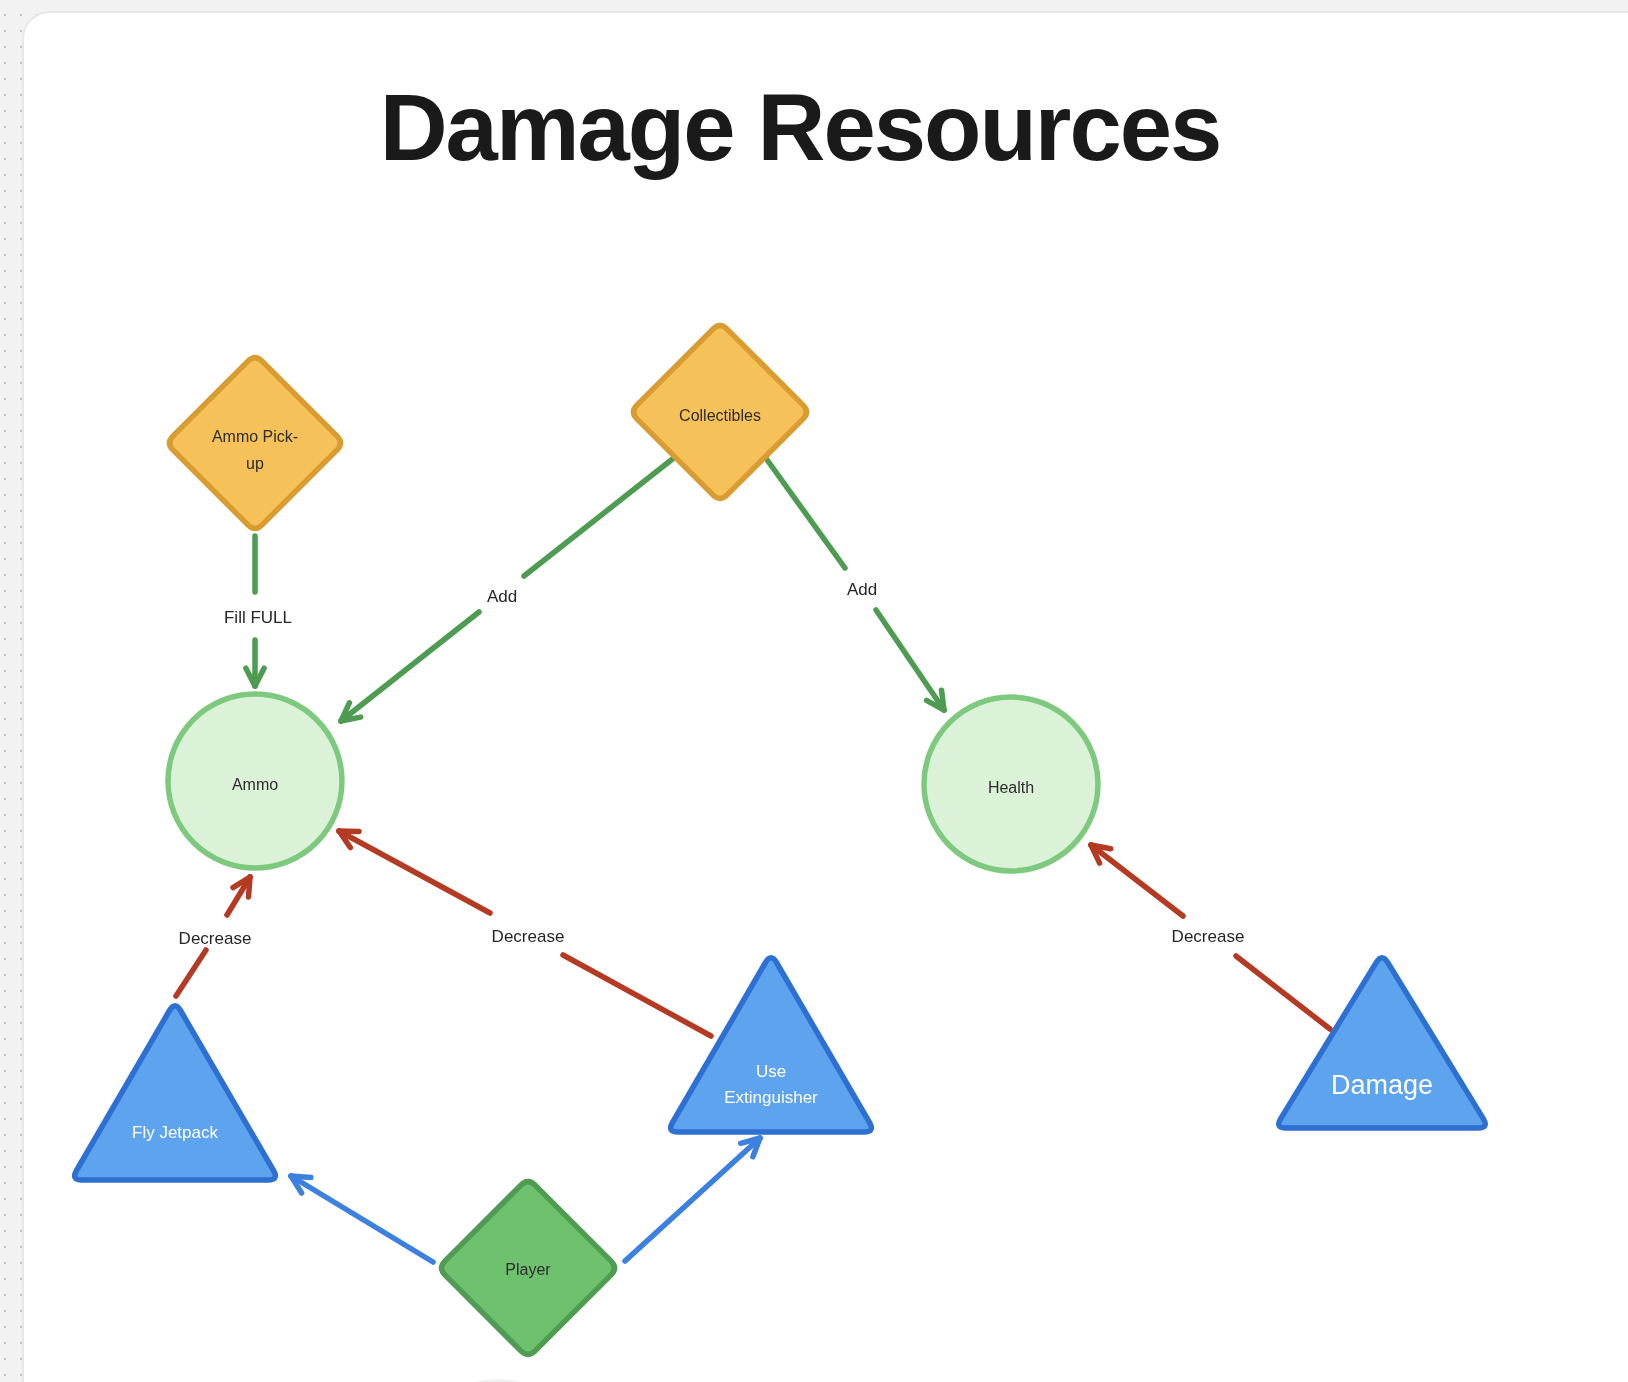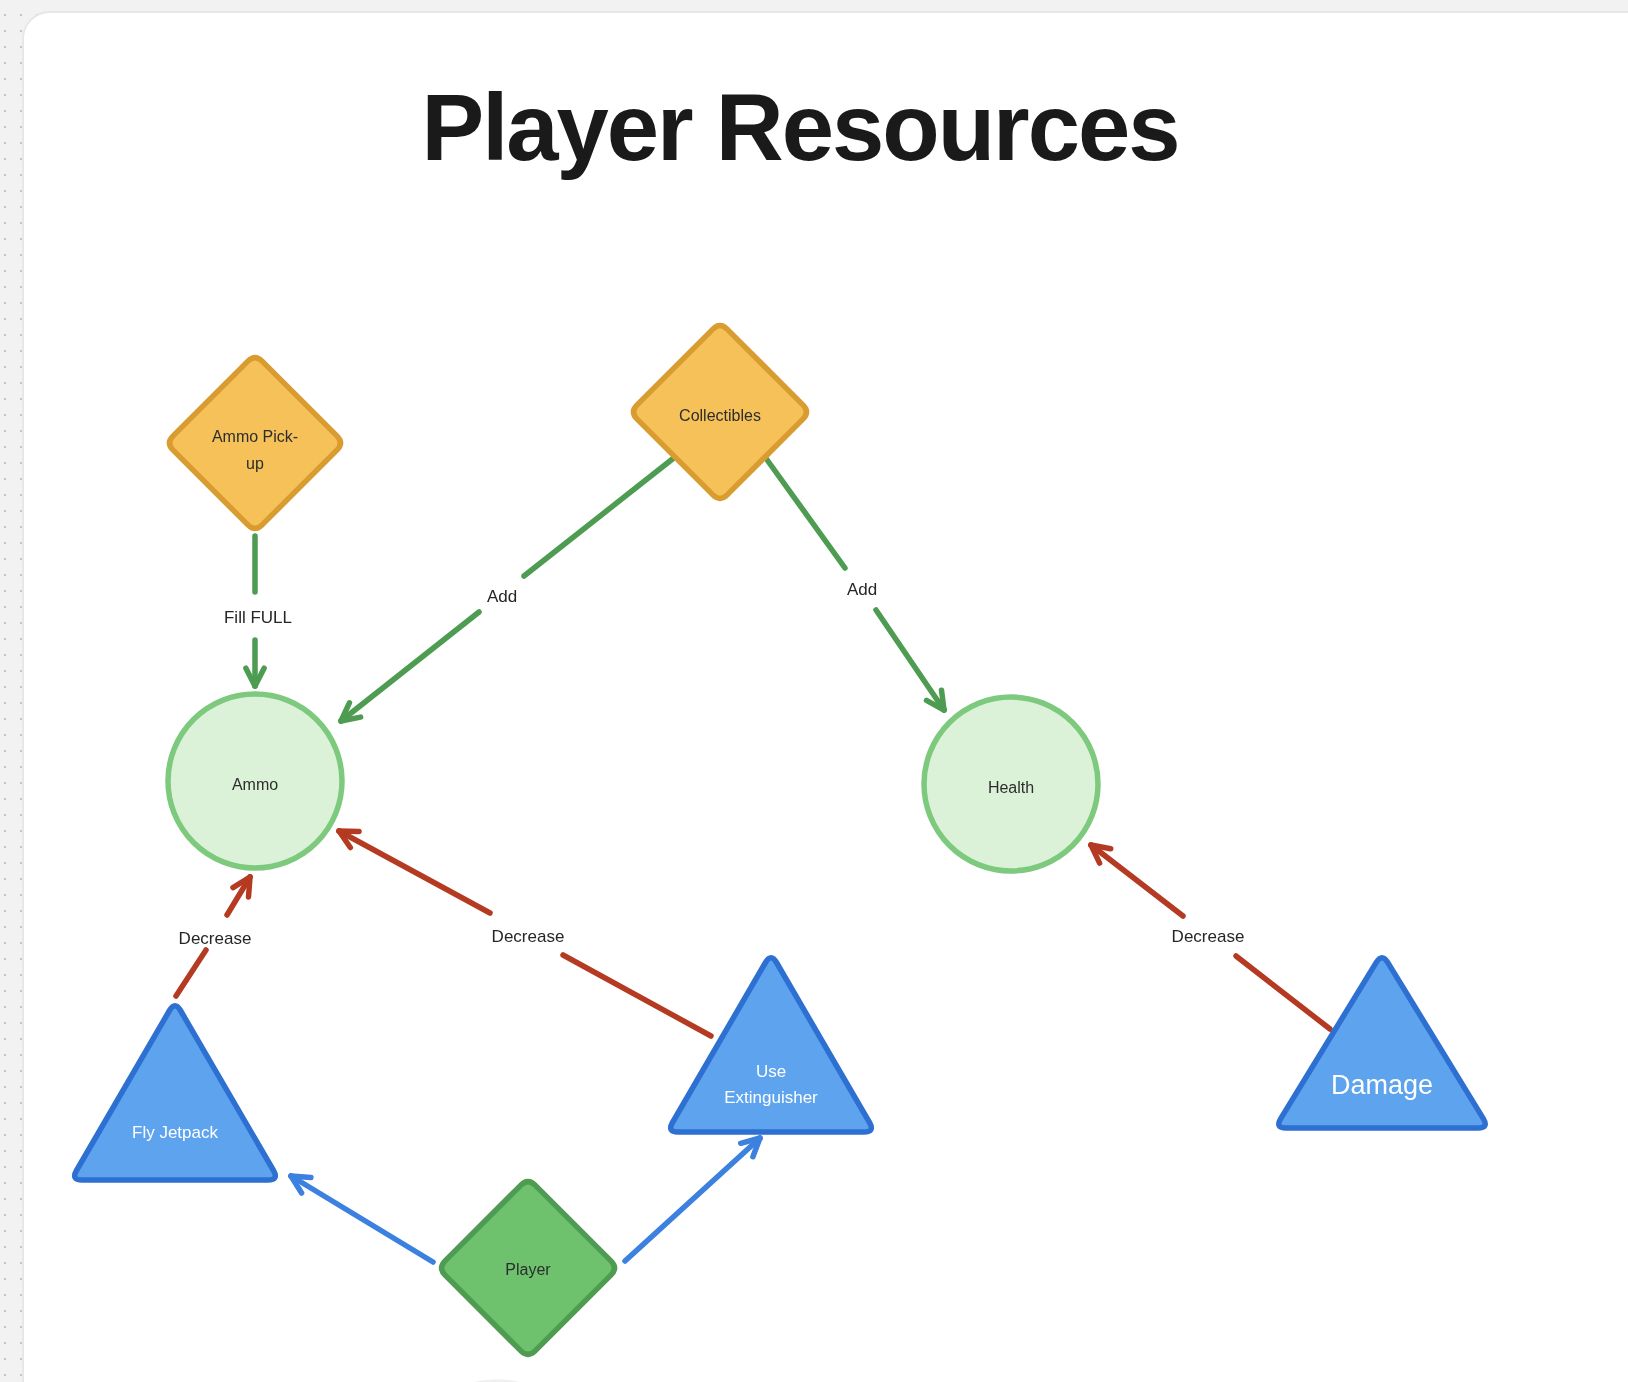--- a/index.html
+++ b/index.html
@@ -20,21 +20,21 @@
     font-size:94px;font-weight:600;letter-spacing:-2px;color:#1a1a1a;
   }
   svg.diagram{position:absolute;left:0;top:0;}
   svg text{font-family:"Liberation Sans",sans-serif;}
 </style>
 </head>
 <body>
 
 <div class="stage">
   <div class="card"></div>
-  <div class="title">Player Resources</div>
+  <div class="title">Damage Resources</div>
   <svg class="diagram" id="diagram" width="1628" height="1382" viewBox="0 0 1628 1382">
       <g stroke="#4e9b52" stroke-width="5.5" stroke-linecap="round" fill="none">
         <line x1="255" y1="536" x2="255" y2="592"></line>
         <line x1="255" y1="640" x2="255" y2="686"></line>
         <line x1="255" y1="686" x2="245.9" y2="668.2"></line>
         <line x1="255" y1="686" x2="264.1" y2="668.2"></line>
         <text x="258" y="617" text-anchor="middle" dominant-baseline="central" fill="#262626" stroke="none" font-size="17">Fill FULL</text>
       </g>
       <g stroke="#4e9b52" stroke-width="5.5" stroke-linecap="round" fill="none">
         <line x1="675" y1="457" x2="524" y2="576"></line>

